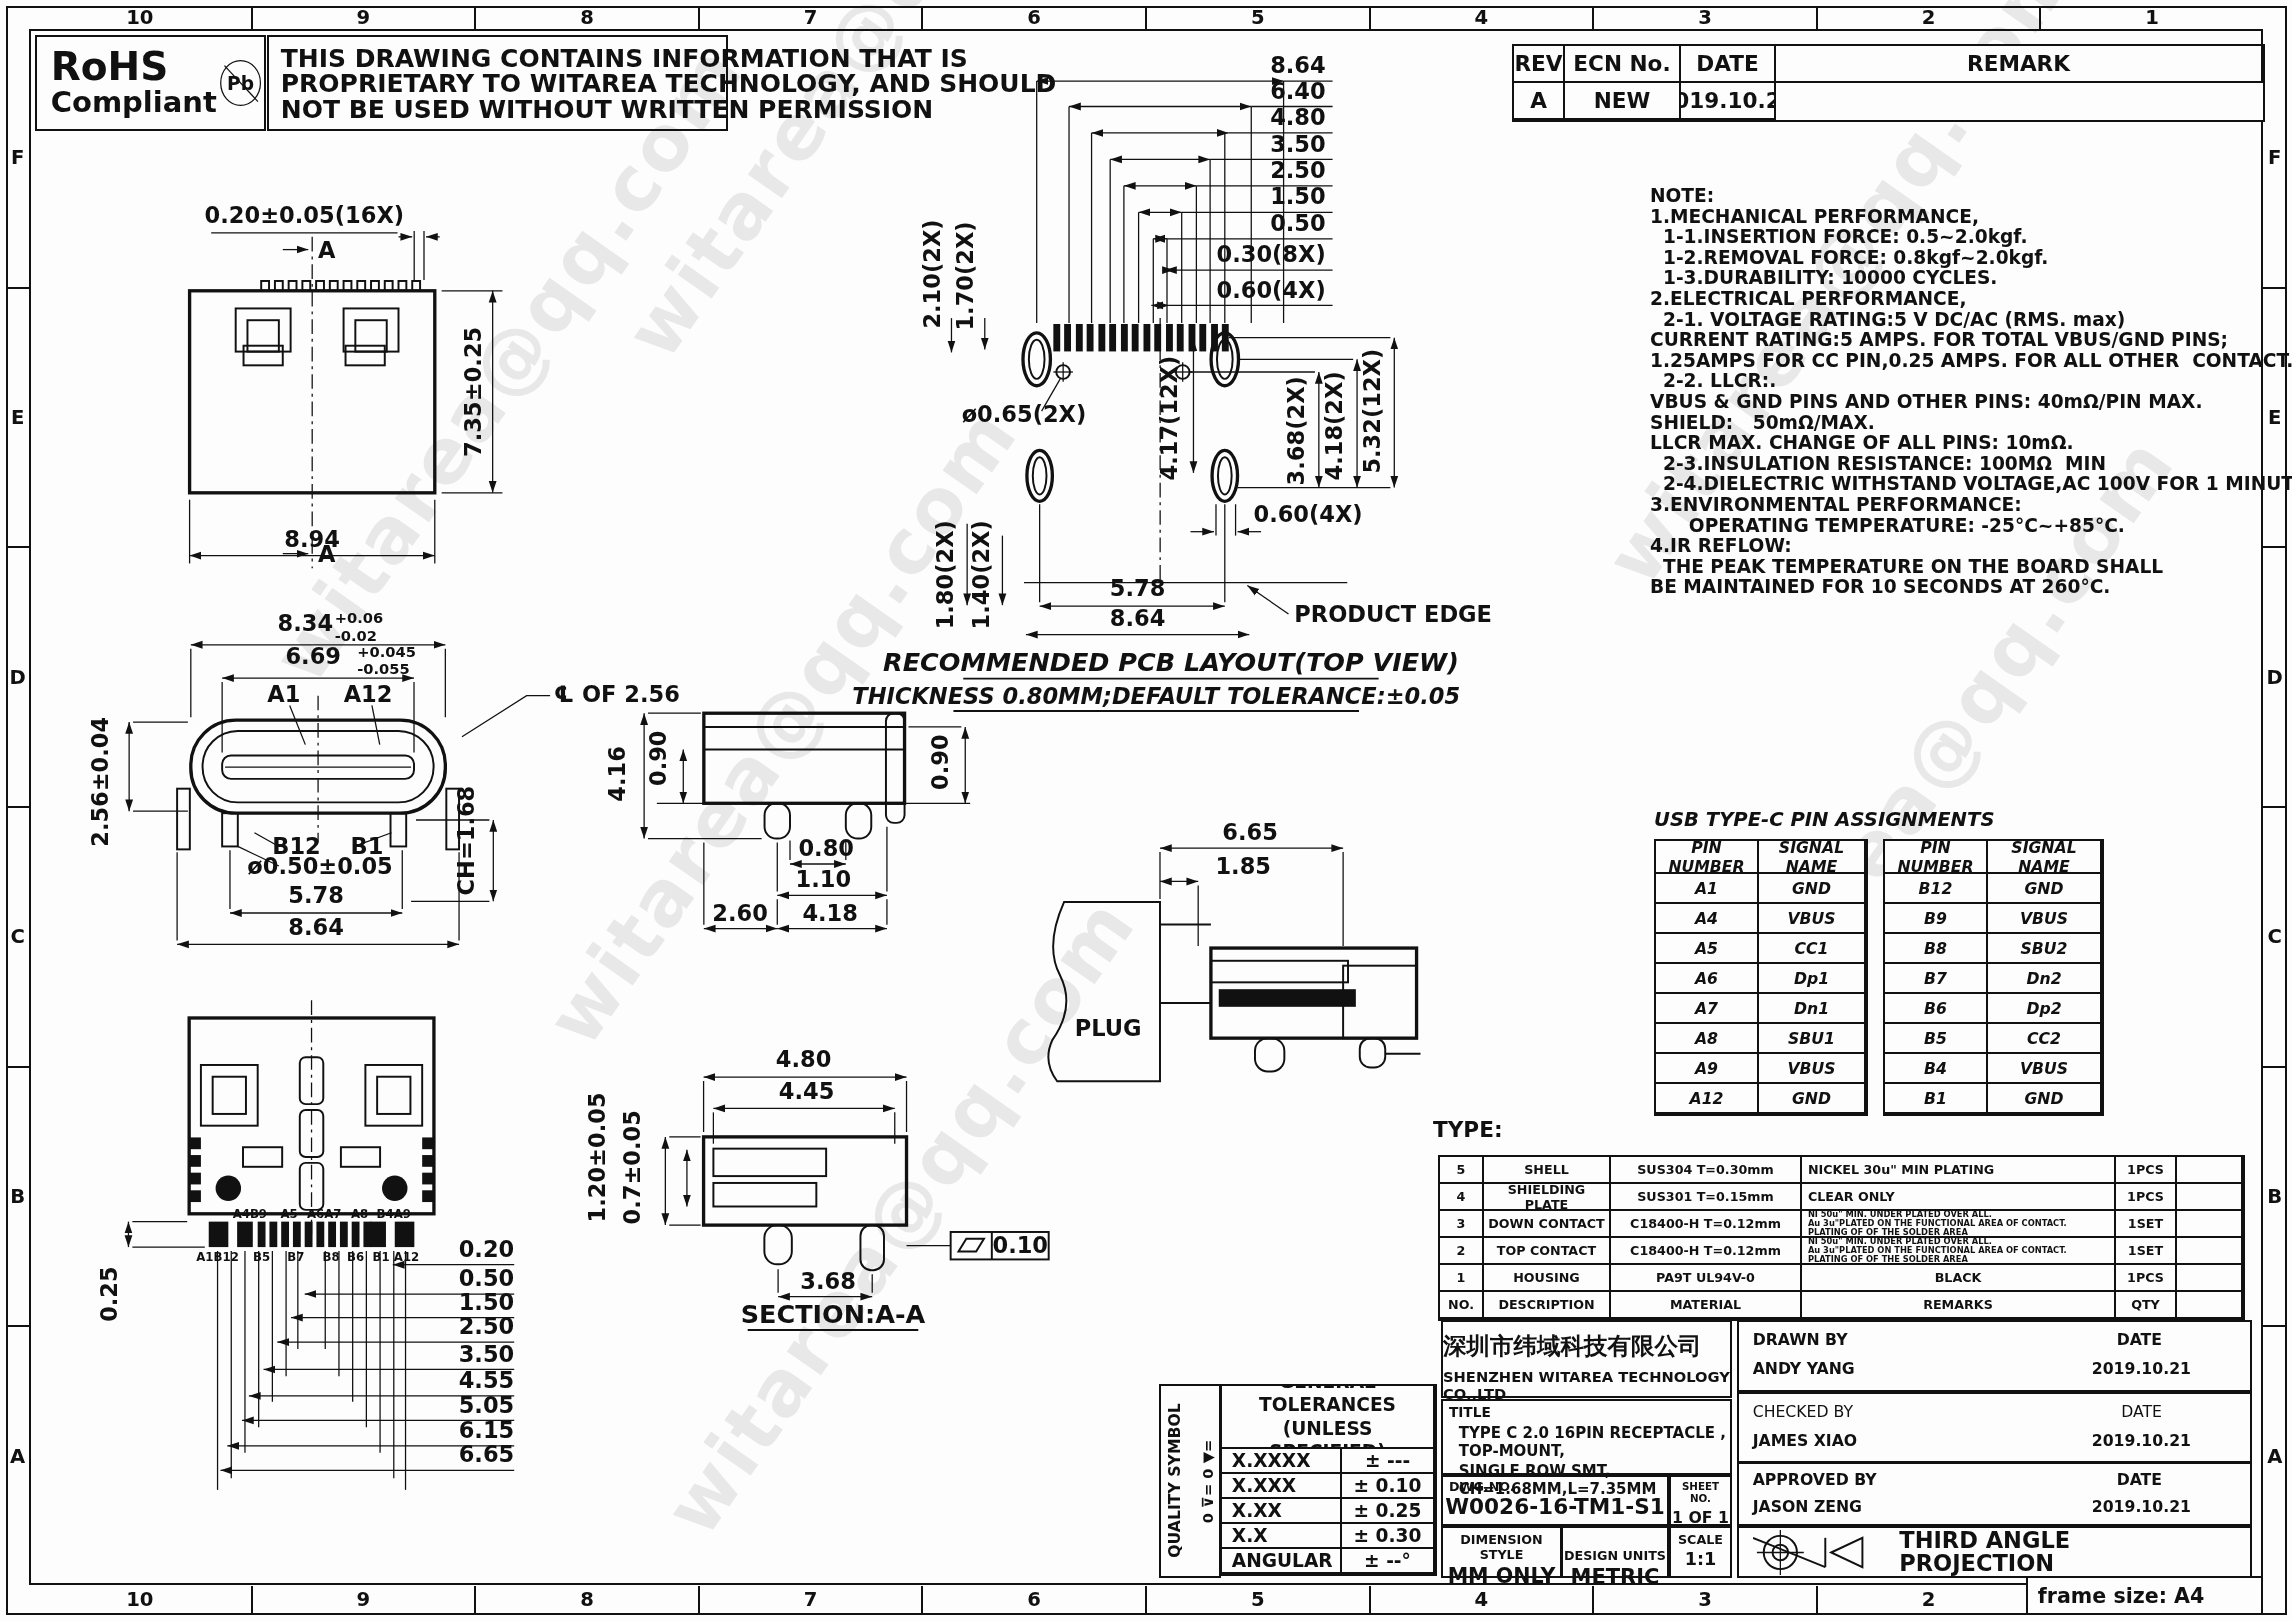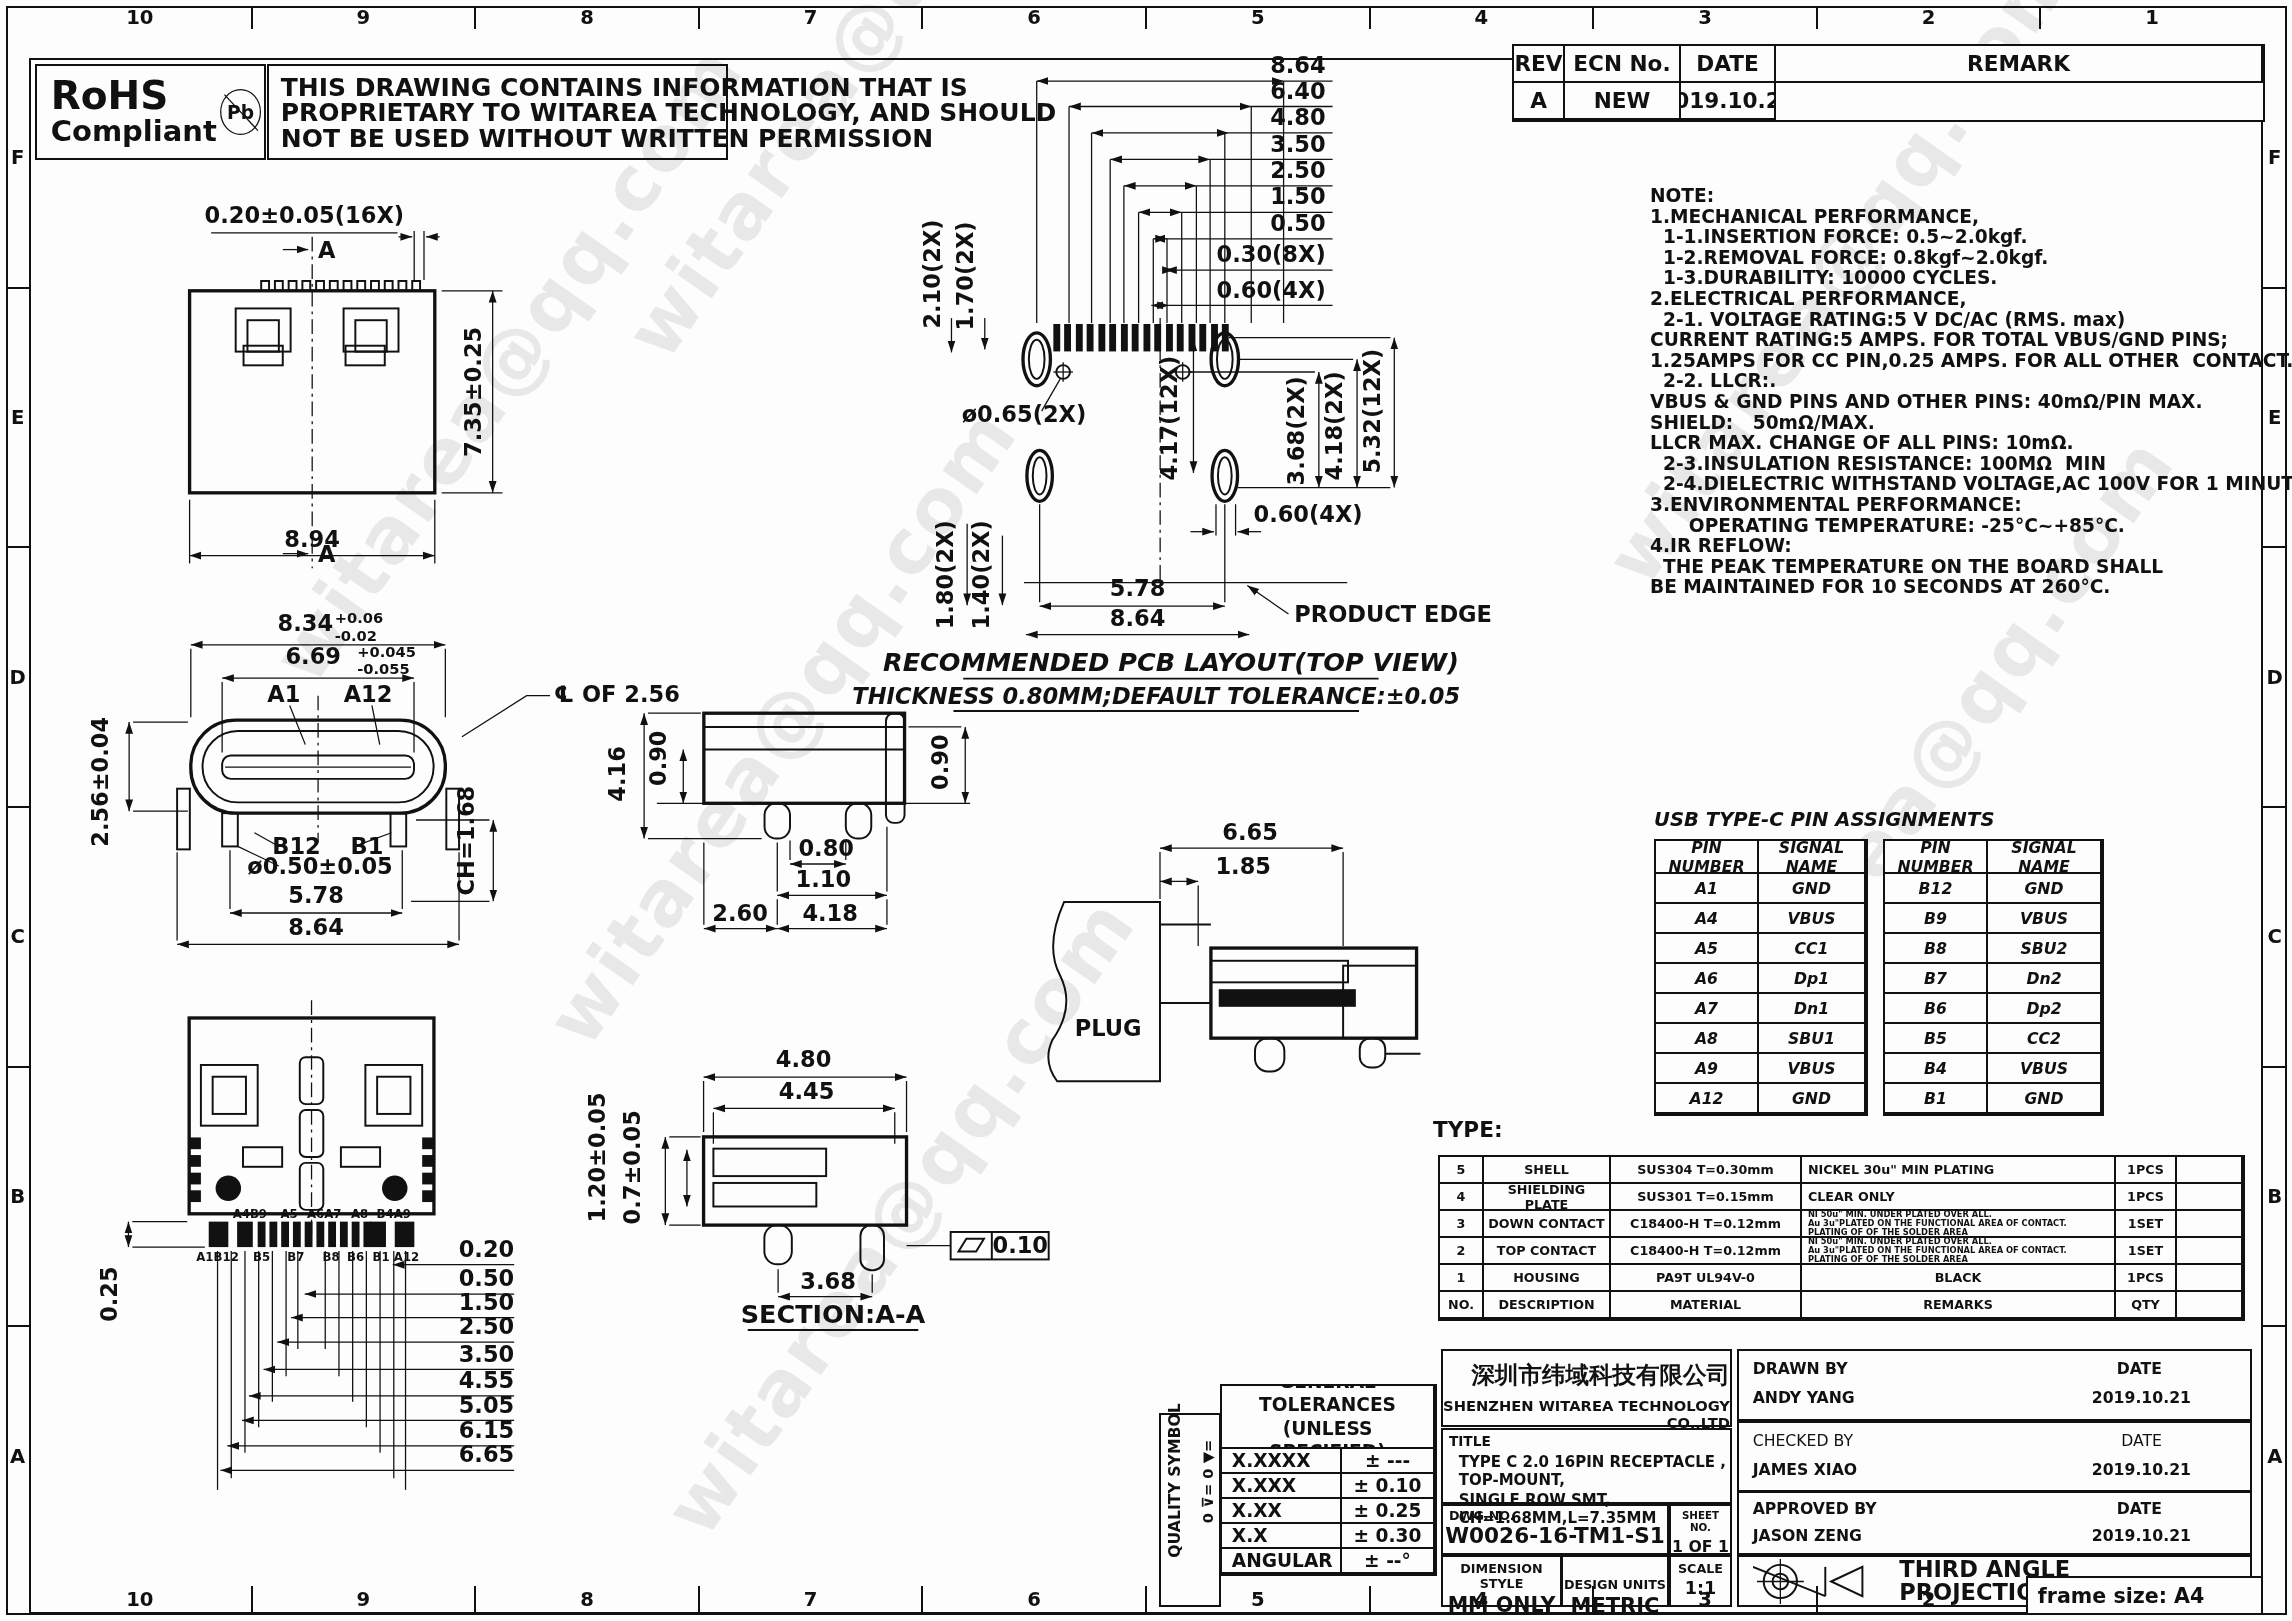--- a/index.html
+++ b/index.html
@@ -1,18 +1,18 @@
 <!DOCTYPE html>
 <html><head>
 <meta charset="utf-8">
 <style>
   html,body{margin:0;padding:0;background:#e8e8e8;}
   .sheet{position:relative;width:2293px;height:1621px;background:#fdfdfd;font-family:"DejaVu Sans","Liberation Sans",sans-serif;color:#111;overflow:hidden;}
   .abs{position:absolute;box-sizing:border-box;}
-  .b2{border:2px solid #111;} .b3{border:2.9px solid #111;margin-top:29px;}
+  .b2{border:2px solid #111;} .b3{border:2.9px solid #111;}
   .strip{position:absolute;display:flex;box-sizing:border-box;}
   .strip>div{flex:1;display:flex;align-items:center;justify-content:center;font-size:19.6px;font-weight:bold;}
   .strip.h>div{border-right:2px solid #111;height:100%;} .strip.h>div:last-child{border-right:none;}
   .strip.v{flex-direction:column;} .strip.v>div{border-bottom:2px solid #111;width:100%;} .strip.v>div:last-child{border-bottom:none;}
   .tbl{position:absolute;display:grid;border:2.9px solid #111;box-sizing:border-box;background:#fdfdfd;}
   .tbl>div{border-right:2px solid #111;border-bottom:2px solid #111;display:flex;align-items:center;justify-content:center;font-weight:bold;overflow:hidden;box-sizing:border-box;text-align:center;}
   .pre{white-space:pre;}
   .vtext{position:absolute;transform:rotate(-90deg);transform-origin:center;white-space:nowrap;font-weight:bold;}
   .wm{position:absolute;font-size:76px;font-weight:bold;color:rgba(90,90,90,0.13);letter-spacing:2.9px;transform:rotate(-55deg);transform-origin:left top;pointer-events:none;}
   svg.draw{position:absolute;overflow:visible;}
@@ -681,21 +681,21 @@
     <div style="justify-content:flex-start;padding-left:9.8px">X.XXX</div>
       <div>± 0.10</div>
     <div style="justify-content:flex-start;padding-left:9.8px">X.XX</div>
       <div>± 0.25</div>
     <div style="justify-content:flex-start;padding-left:9.8px">X.X</div>
       <div>± 0.30</div>
     <div style="justify-content:flex-start;padding-left:9.8px">ANGULAR</div>
       <div>± --°</div>
   </div>
 
-  <div class="abs b3" style="left:1441px;top:1320px;width:291px;height:78px;text-align:right">
+  <div class="abs b3" style="left:1441px;top:1320px;width:291px;height:78px;text-align:left">
     <div style="font-size:23.5px;font-weight:bold;margin-top:7.8px">深圳市纬域科技有限公司</div>
     <div style="font-size:14.7px;font-weight:bold;margin-top:5.9px">SHENZHEN WITAREA TECHNOLOGY CO.,LTD</div>
   </div>
   <div class="abs b3" style="left:1441px;top:1399px;width:291px;height:76px">
     <div style="font-size:13.7px;font-weight:bold;padding:2.9px 0 0 5.9px">TITLE</div>
     <div style="font-size:15px;font-weight:bold;padding:3.9px 0 0 15.7px">TYPE C 2.0 16PIN RECEPTACLE , TOP-MOUNT,</div>
     <div style="font-size:15px;font-weight:bold;padding:2px 0 0 15.7px">SINGLE ROW SMT, CH=1.68MM,L=7.35MM</div>
   </div>
   <div class="abs b3" style="left:1441px;top:1475px;width:228px;height:51px">
     <div style="font-size:12.7px;font-weight:bold;padding:2px 0 0 5.9px">DWG.NO.</div>

